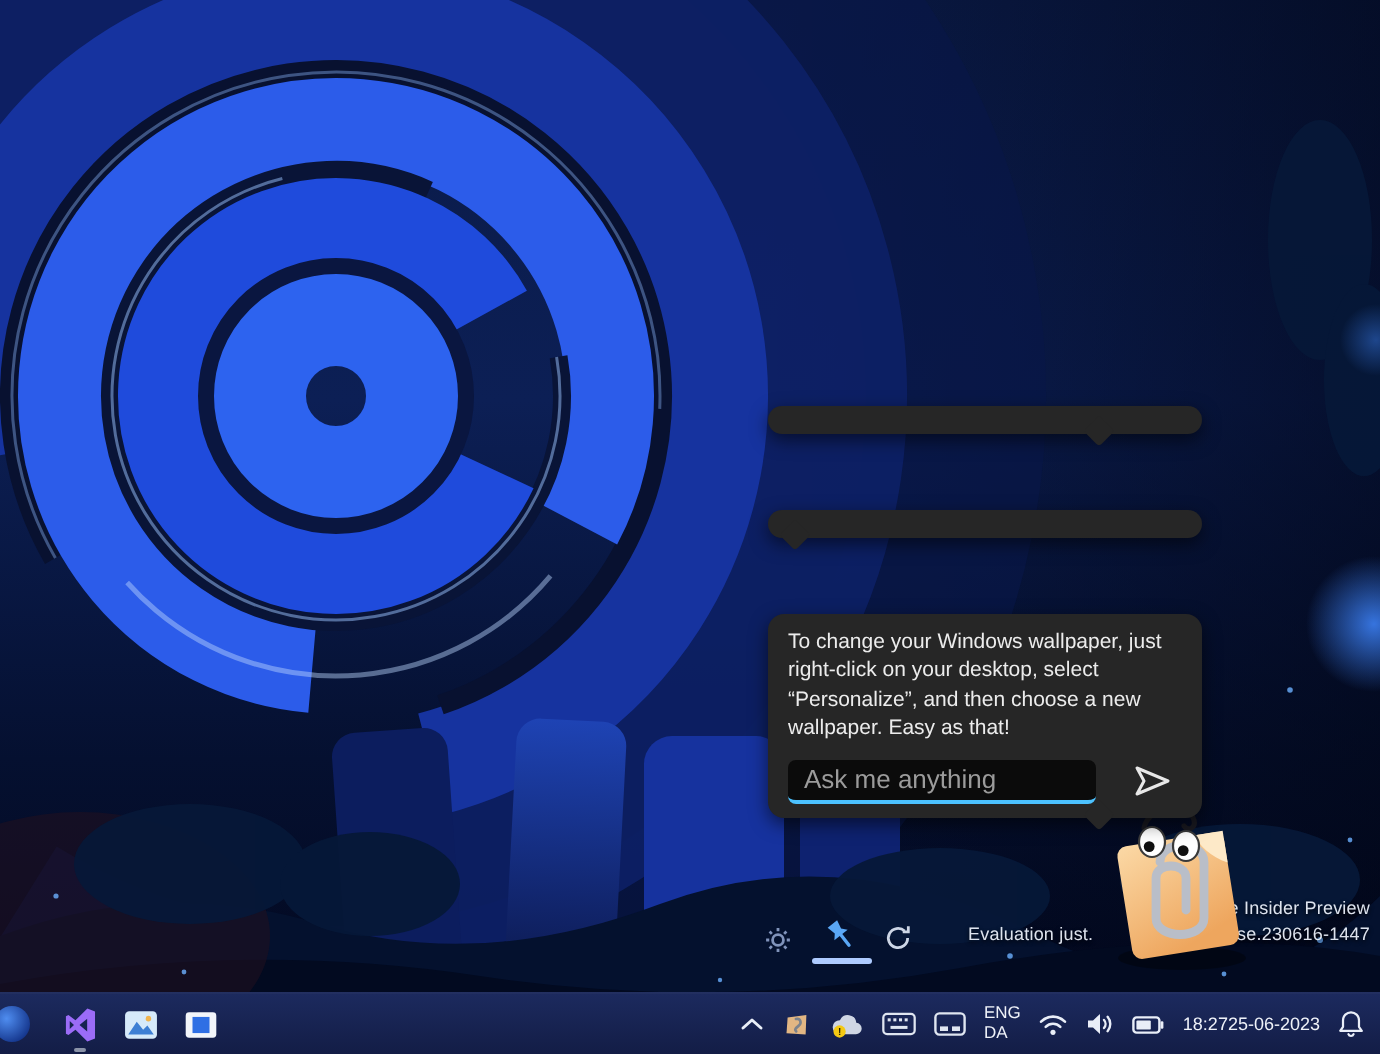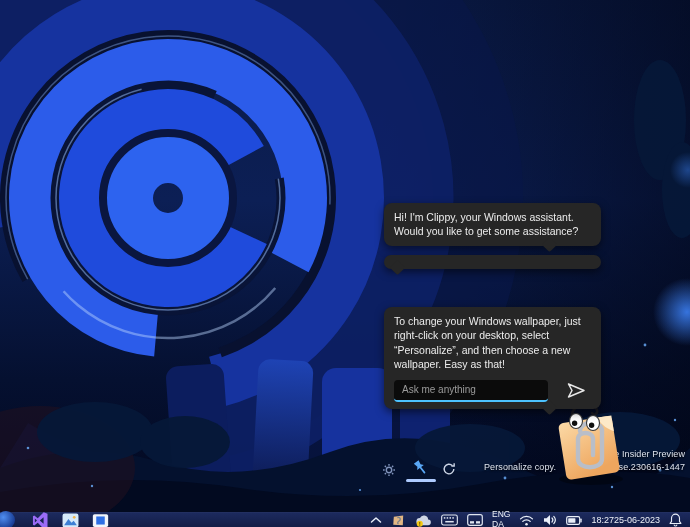--- a/index.html
+++ b/index.html
@@ -22,34 +22,34 @@
     border-radius:8px;padding:7px 10px;box-sizing:border-box;z-index:4;
     color:#ececec;font-size:10.5px;line-height:1.38;
     box-shadow:0 3px 9px rgba(0,0,0,.55);}
   .tail{position:absolute;width:11px;height:11px;background:#262626;
     transform:rotate(45deg);bottom:-4px;border-radius:2px;}
   .tail.right{left:160px;} .tail.left{left:8px;}
   .b1{top:203px;} .b2{top:255px;} .b3{top:307px;}
   .input-row{display:flex;align-items:center;gap:12px;margin-top:8px;}
   .ask-input{width:138px;height:20px;background:#0b0b0b;border:0;
     border-bottom:2px solid #4cc2ff;border-radius:4px;color:#ddd;
-    font-size:10px;padding:0 8px;outline:none;font-family:"Liberation Sans",sans-serif;}
+    font-size:13px;padding:0 8px;outline:none;font-family:"Liberation Sans",sans-serif;}
   .ask-input::placeholder{color:#9b9b9b;}
   .send-btn{background:none;border:0;padding:0;cursor:pointer;line-height:0;margin-left:6px;}
 
   
   .atool{position:absolute;z-index:4;line-height:0;background:none;border:0;padding:0;cursor:pointer;}
   .atool-gear{left:382px;top:463px;}
   .atool-pin{left:412px;top:459px;}
   .atool-refresh{left:442px;top:462px;}
   .pin-underline{position:absolute;left:406px;top:479px;width:30px;height:2.5px;
     background:#aecbff;border-radius:2px;z-index:4;}
 
   
-  .taskbar{position:absolute;left:0;bottom:0;width:100%;height:15px;z-index:5;
+  .taskbar{position:absolute;left:0;bottom:0;width:100%;height:31px;z-index:5;
     background:linear-gradient(180deg,#1c2a5e,#131d46);
     border-top:1px solid rgba(130,160,255,.14);
     display:flex;align-items:center;box-sizing:border-box;padding:0 8px 0 0;}
   .tb-left{display:flex;align-items:center;gap:10px;height:100%;}
   .tb-icon{position:relative;width:20px;height:20px;display:flex;align-items:center;
     justify-content:center;cursor:pointer;}
   .partial-app{width:18px;height:18px;border-radius:50%;margin-left:-9px;
     background:radial-gradient(circle at 35% 35%,#4f8df0,#16388f 75%);}
   .run-dot{position:absolute;bottom:-4px;left:50%;transform:translateX(-50%);
     width:6px;height:2px;border-radius:2px;background:#8a93a8;}
@@ -134,21 +134,21 @@
       <circle cx="28" cy="448" r="1.3"></circle>
         <circle cx="612" cy="487" r="1.2"></circle>
       <circle cx="660" cy="470" r="1.5"></circle>
         <circle cx="360" cy="490" r="1.1"></circle>
       <circle cx="645" cy="345" r="1.4"></circle>
         <circle cx="675" cy="420" r="1.2"></circle>
     </g>
   </svg>
 
   <div class="wm wm1">11 Home Insider Preview</div>
-  <div class="wm wm2p">Personalize copy. </div>
+  <div class="wm wm2p">Evaluation just. </div>
   <div class="wm wm2s">ni_prerelease.230616-1447</div>
 
   <svg class="clippy" width="96" height="90" viewBox="0 0 96 90">
     <defs>
       <linearGradient id="noteG" x1="0" y1="0" x2="0.4" y2="1">
         <stop offset="0" stop-color="#fbd9a6"></stop>
         <stop offset="1" stop-color="#eea65e"></stop>
       </linearGradient>
     </defs>
     <ellipse cx="55" cy="80" rx="32" ry="6" fill="rgba(0,0,0,0.35)"></ellipse>
@@ -160,21 +160,20 @@
       <path d="M36 15 C 38 4 58 1 61 11 C 62 15 58 17 56 14" fill="none" stroke="#191920" stroke-width="2.6" stroke-linecap="round"></path>
       <path d="M44 32 C 44 21 66 21 66 32 L 66 60 C 66 71 42 71 42 60 L 42 40 C 42 32 57 32 57 40 L 57 56" fill="none" stroke="#b9bec8" stroke-width="4.4" stroke-linecap="round"></path>
       <ellipse cx="40" cy="22" rx="6.5" ry="7.5" fill="#fff" stroke="#3a3a3a" stroke-width="1.1"></ellipse>
       <circle cx="38.6" cy="24.3" r="2.7" fill="#101010"></circle>
       <ellipse cx="57" cy="24" rx="6.5" ry="7.5" fill="#fff" stroke="#3a3a3a" stroke-width="1.1"></ellipse>
       <circle cx="55.6" cy="26.3" r="2.7" fill="#101010"></circle>
     </g>
   </svg>
 
   <div class="bubble b1">
-    <span>Hi! I'm Clippy, your Windows assistant. Would you like to get some assistance?</span>
     <div class="tail right"></div>
   </div>
 
   <div class="bubble b2">
     <div class="tail left"></div>
   </div>
 
   <div class="bubble b3">
     <span>To change your Windows wallpaper, just right-click on your desktop, select “Personalize”, and then choose a new wallpaper. Easy as that!</span>
     <div class="input-row">

